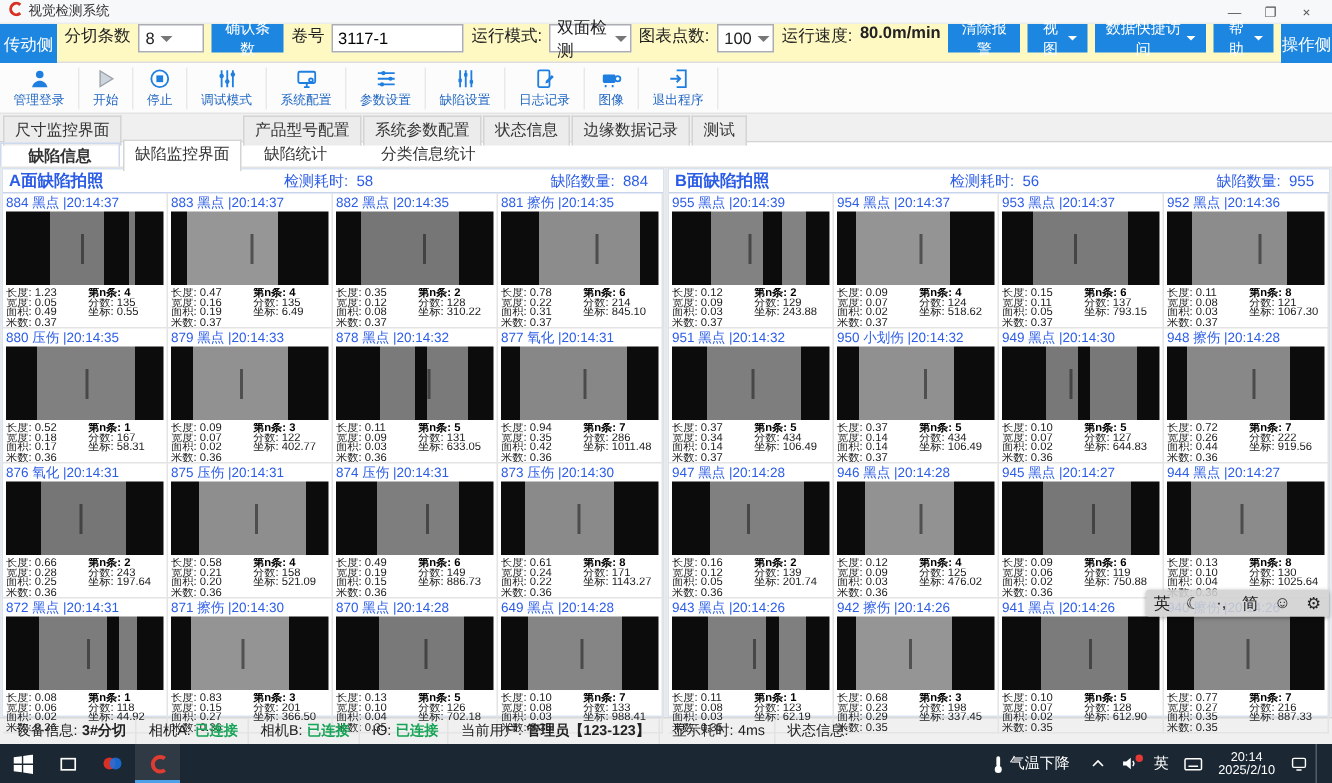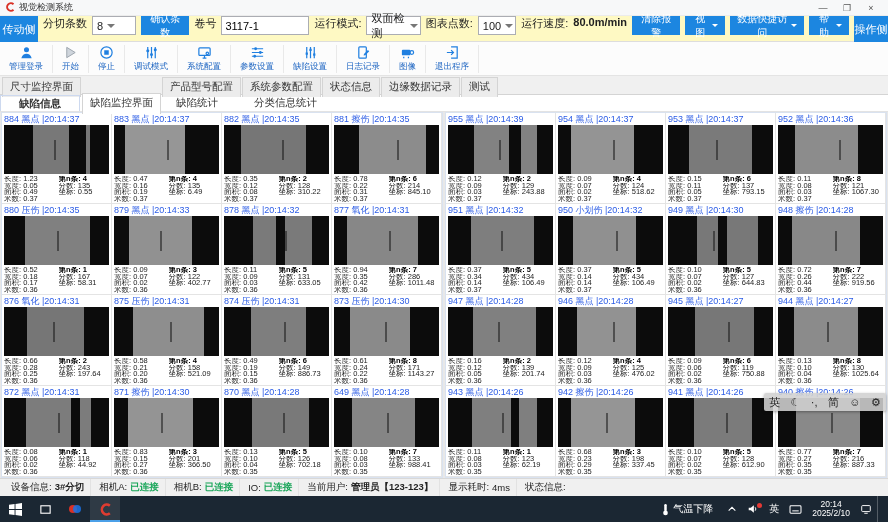--- a/index.html
+++ b/index.html
@@ -234,20 +234,25 @@
 
 <div class="subtabs" id="subtabs">
     <div class="subtab active">缺陷信息</div>
     <div class="subtab">缺陷分布</div>
     <div class="subtab">缺陷统计</div>
     <div class="subtab">分类信息统计</div>
   </div>
 
 <div class="panels" id="panels">
     <div class="panel">
+    <div class="p-head">
+      <span class="p-title">A面缺陷拍照</span>
+      <span class="p-elapsed">检测耗时:&nbsp; 58</span>
+      <span class="p-count">缺陷数量:&nbsp; 884</span>
+    </div>
       <div class="grid">
         <div class="cell">
       <div class="cell-h">884 黑点 |20:14:37</div>
       <div class="thumb" style="background: linear-gradient(to right, rgb(12, 12, 12) 0px, rgb(12, 12, 12) 28%, rgb(120, 120, 120) 28%, rgb(120, 120, 120) 62%, rgb(12, 12, 12) 62%, rgb(12, 12, 12) 78%, rgb(120, 120, 120) 78%, rgb(120, 120, 120) 82%, rgb(12, 12, 12) 82%, rgb(12, 12, 12) 100%);">
             <i class="streak" style="left: 48%;"></i>
           </div>
       <div class="info">
         <div class="c1">
           <div>长度: 1.23</div>
           <div>宽度: 0.05</div>
@@ -542,20 +547,25 @@
         <div class="c2">
           <div class="strip-line">第n条: 7</div>
           <div>分数: 133</div>
           <div>坐标: 988.41</div>
         </div>
       </div>
         </div>
       </div>
     </div>
     <div class="panel">
+    <div class="p-head">
+      <span class="p-title">B面缺陷拍照</span>
+      <span class="p-elapsed">检测耗时:&nbsp; 56</span>
+      <span class="p-count">缺陷数量:&nbsp; 955</span>
+    </div>
       <div class="grid">
         <div class="cell">
       <div class="cell-h">955 黑点 |20:14:39</div>
       <div class="thumb" style="background: linear-gradient(to right, rgb(12, 12, 12) 0px, rgb(12, 12, 12) 25%, rgb(130, 130, 130) 25%, rgb(130, 130, 130) 58%, rgb(12, 12, 12) 58%, rgb(12, 12, 12) 70%, rgb(130, 130, 130) 70%, rgb(130, 130, 130) 85%, rgb(12, 12, 12) 85%, rgb(12, 12, 12) 100%);">
             <i class="streak" style="left: 49%;"></i>
           </div>
       <div class="info">
         <div class="c1">
           <div>长度: 0.12</div>
           <div>宽度: 0.09</div>

